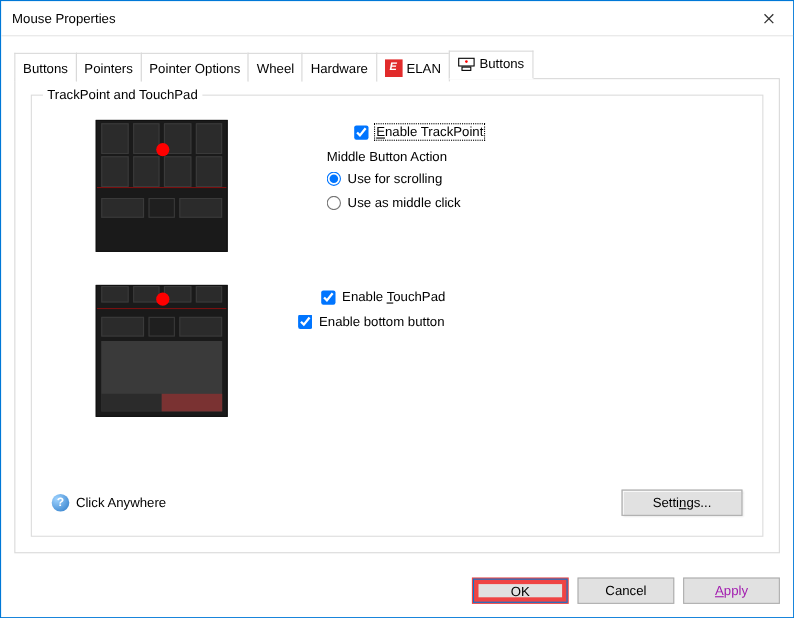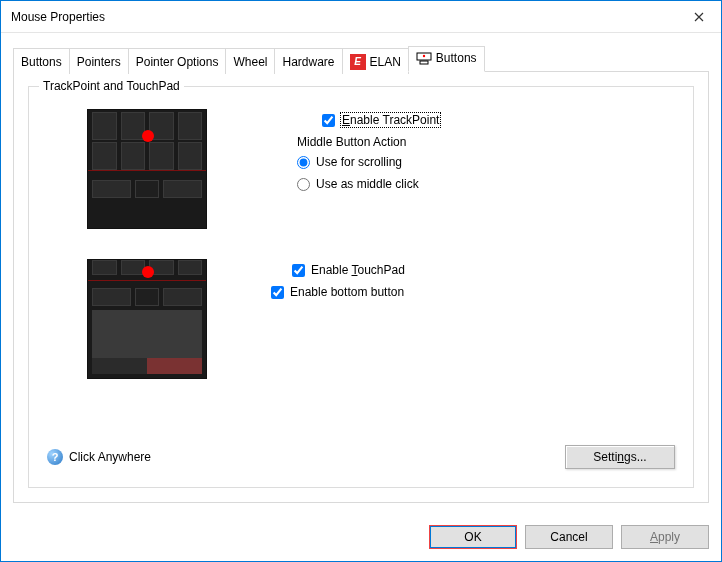--- a/index.html
+++ b/index.html
@@ -216,27 +216,27 @@
     min-width: 110px;
     box-shadow: 1px 1px 0 #fff inset, 1px 1px 2px rgba(0,0,0,0.15);
   }
   .dialog-buttons {
     display: flex;
     justify-content: flex-end;
     gap: 8px;
     padding: 10px 12px 12px 12px;
   }
   .btn.default {
-    border: 1px solid #ef4444;
+    border: 6px solid #ef4444;
     outline: 1px solid #0078d7;
     outline-offset: -2px;
     background: #e1e1e1;
   }
   .btn.disabled {
-    color: #737373;
+    color: #a21caf;
   }
 </style>
 </head>
 <body>
 
 <div class="window">
 
   <div class="titlebar">
     <span class="titlebar-title">Mouse Properties</span>
     <div class="titlebar-close">

